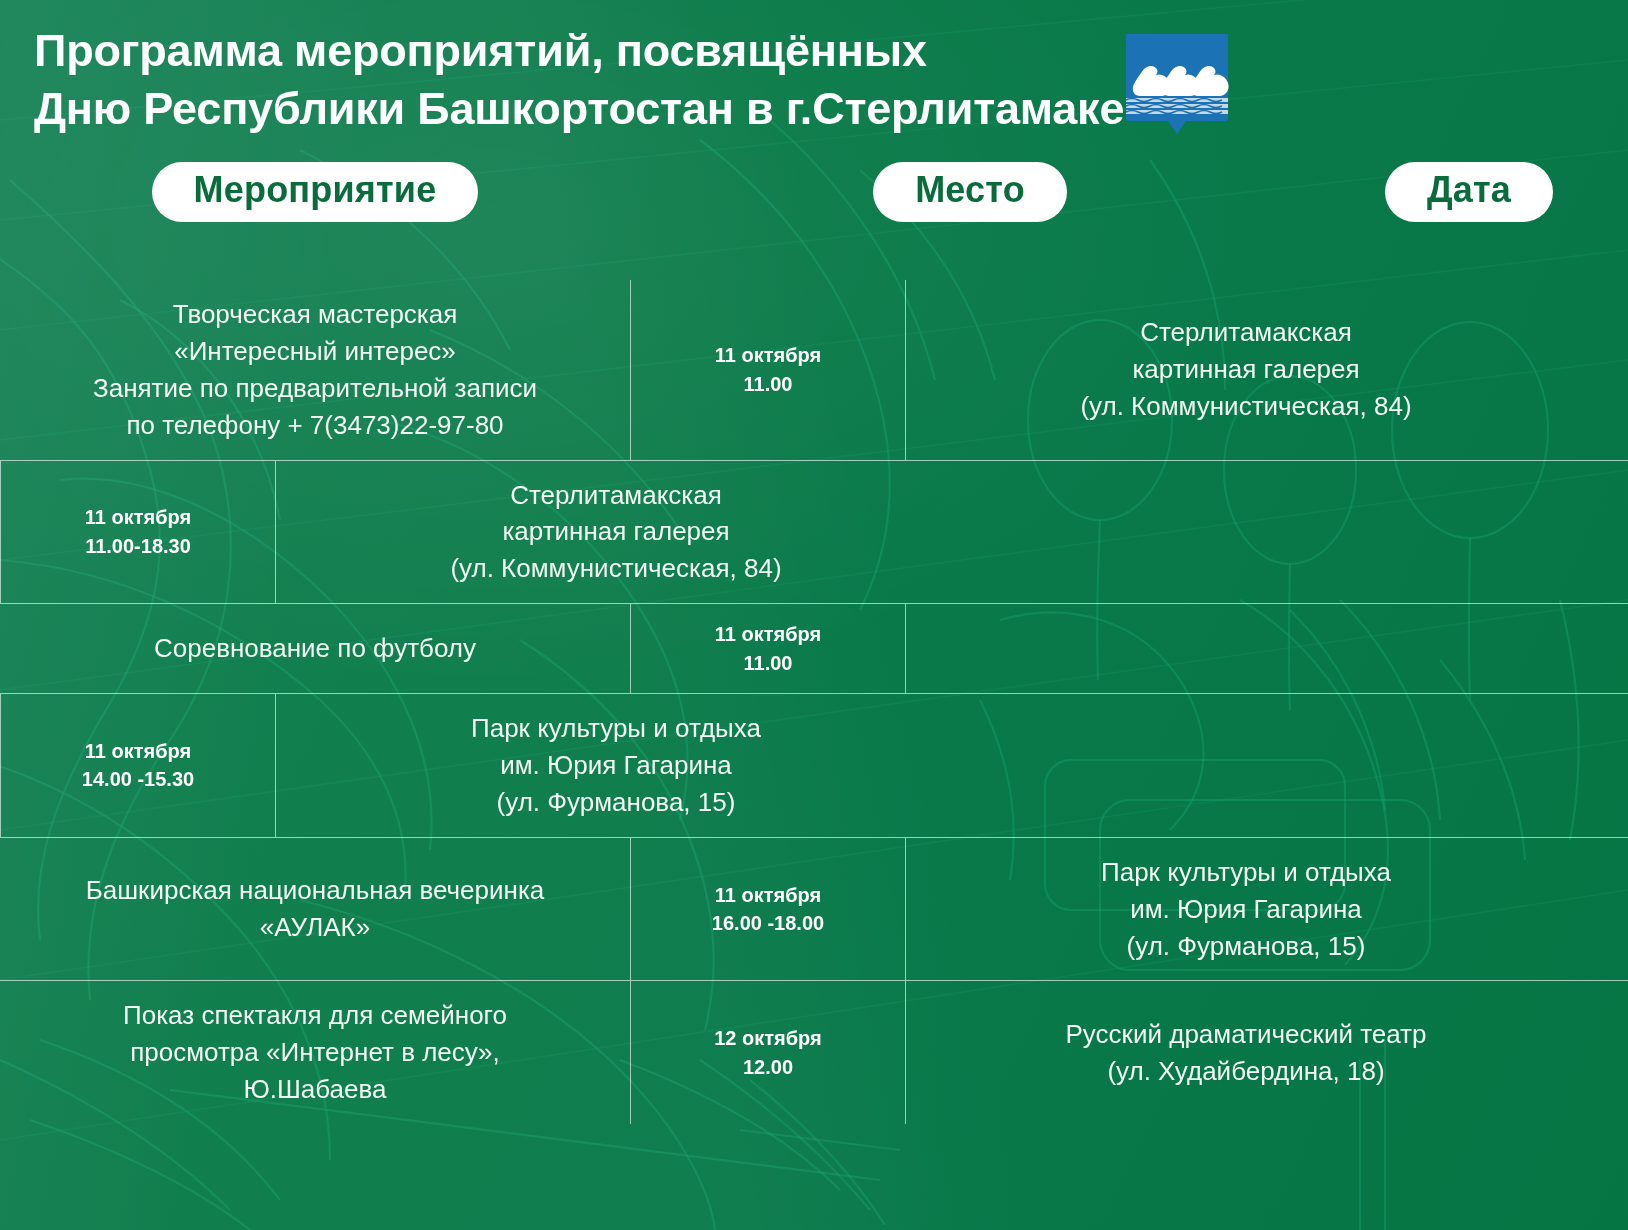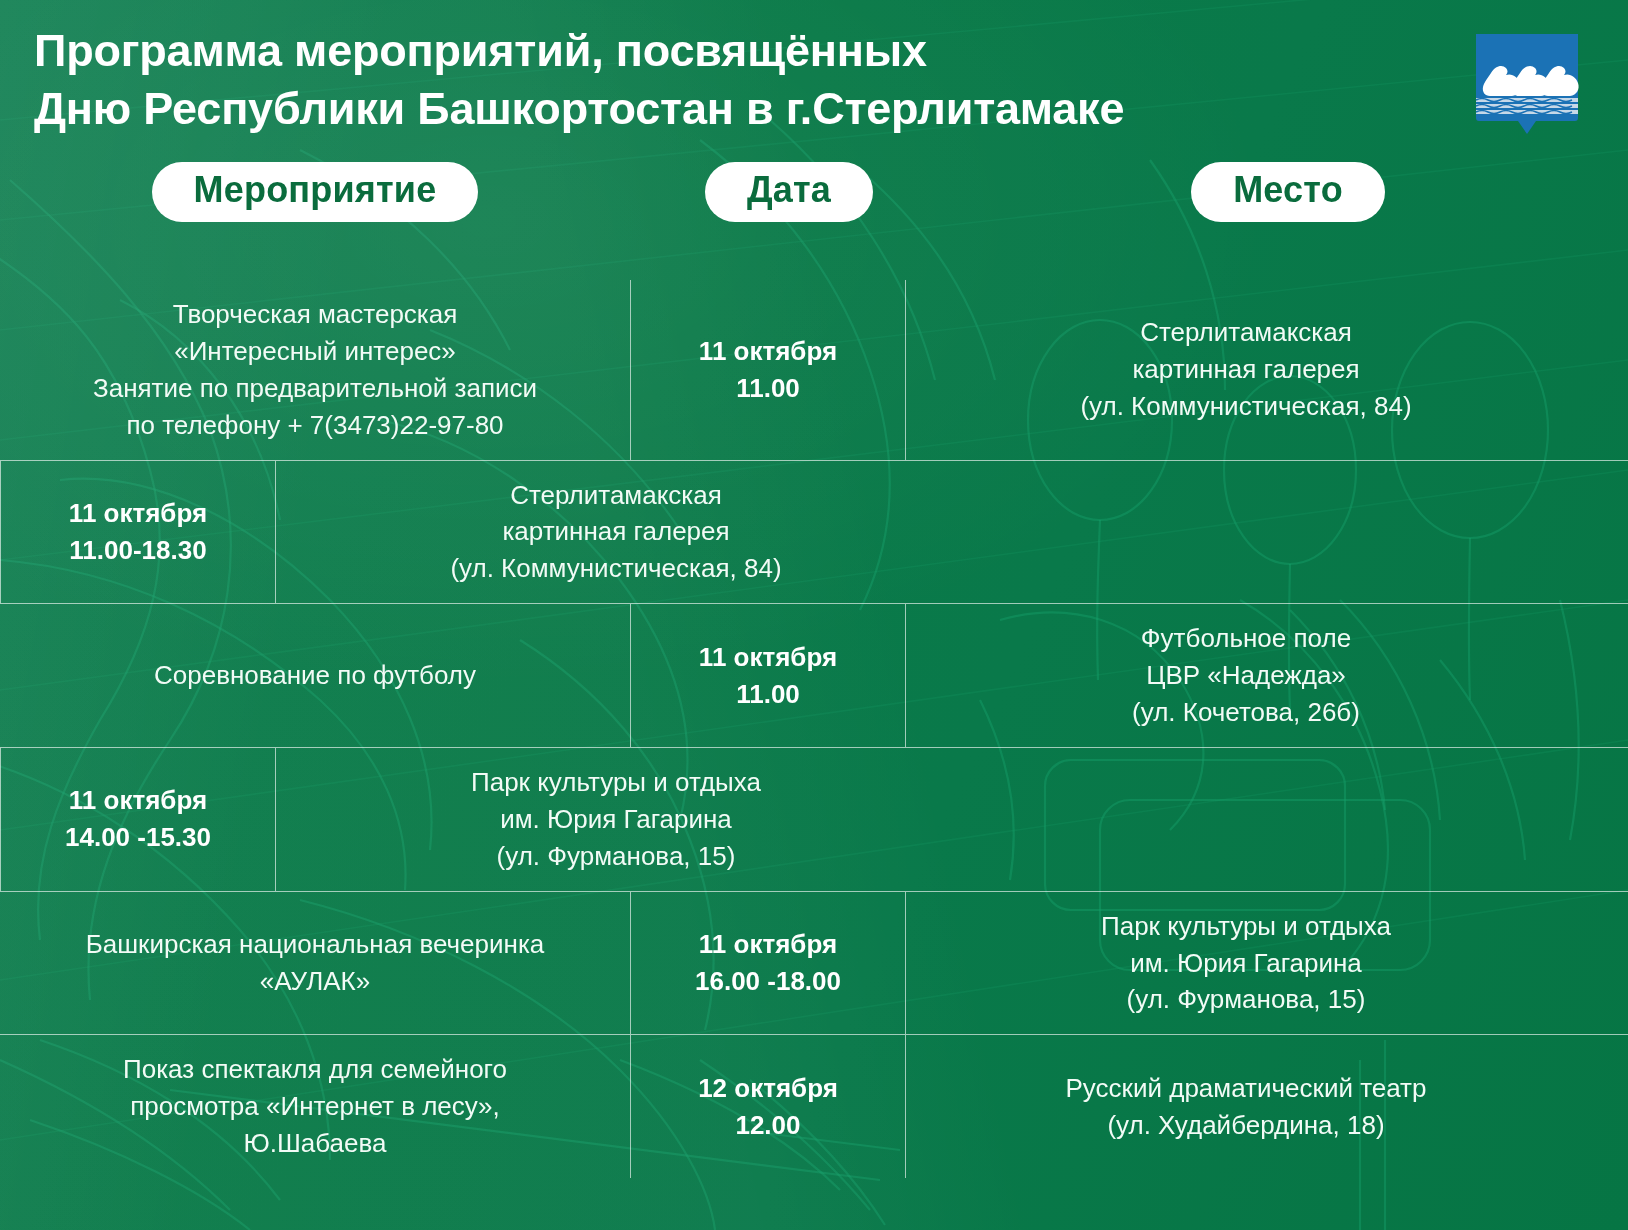--- a/index.html
+++ b/index.html
@@ -38,21 +38,20 @@
       radial-gradient(ellipse 70% 55% at 30% 18%, rgba(255,255,255,0.05), rgba(255,255,255,0) 70%);
   }
 
   
   .header {
     position: relative;
     z-index: 2;
     padding: 22px 40px 0 34px;
     display: flex;
     align-items: flex-start;
-    justify-content: space-between;
   }
   .title {
     font-size: 45px;
     font-weight: bold;
     line-height: 1.29;
     letter-spacing: -0.2px;
     color: #ffffff;
     white-space: pre-line;
     max-width: 1390px;
   }
@@ -112,21 +111,21 @@
     padding: 16px 34px;
     font-size: 26px;
     line-height: 1.42;
     white-space: pre-line;
     font-weight: 400;
     color: #f2fbf6;
   }
   .cell-date {
     width: 276px;
     padding: 16px 10px;
-    font-size: 26px;
+    font-size: 20px;
     font-weight: bold;
     line-height: 1.42;
     white-space: pre-line;
     color: #ffffff;
     border-left: 1.4px solid rgba(255,255,255,0.62);
     border-right: 1.4px solid rgba(255,255,255,0.62);
   }
   .cell-place {
     width: 680px;
     padding: 16px 26px;
@@ -229,25 +228,25 @@
           <path d="M2 80 q6 -3 12 0 t12 0 t12 0 t12 0 t12 0 t12 0 t12 0 t12 0"></path>
         </g>
       </svg>
     </div>
   </div>
 
   <div class="col-heads">
     <div class="col-head-cell c1">
       <span class="pill">Мероприятие</span>
     </div>
+    <div class="col-head-cell c3">
+      <span class="pill">Место</span>
+    </div>
     <div class="col-head-cell c2">
       <span class="pill">Дата</span>
-    </div>
-    <div class="col-head-cell c3">
-      <span class="pill">Место</span>
     </div>
   </div>
 
   <div class="table">
 
     <div class="row">
       <div class="cell cell-event">Творческая мастерская
 «Интересный интерес»
 Занятие по предварительной записи
 по телефону + 7(3473)22-97-80</div>
@@ -263,23 +262,20 @@
 11.00-18.30</div>
       <div class="cell cell-place">Стерлитамакская
 картинная галерея
 (ул. Коммунистическая, 84)</div>
     </div>
 
     <div class="row">
       <div class="cell cell-event">Соревнование по футболу</div>
       <div class="cell cell-date">11 октября
 11.00</div>
-      <div class="cell cell-place">Футбольное поле
-ЦВР «Надежда»
-(ул. Кочетова, 26б)</div>
     </div>
 
     <div class="row">
       <div class="cell cell-date">11 октября
 14.00 -15.30</div>
       <div class="cell cell-place">Парк культуры и отдыха
 им. Юрия Гагарина
 (ул. Фурманова, 15)</div>
     </div>
 

